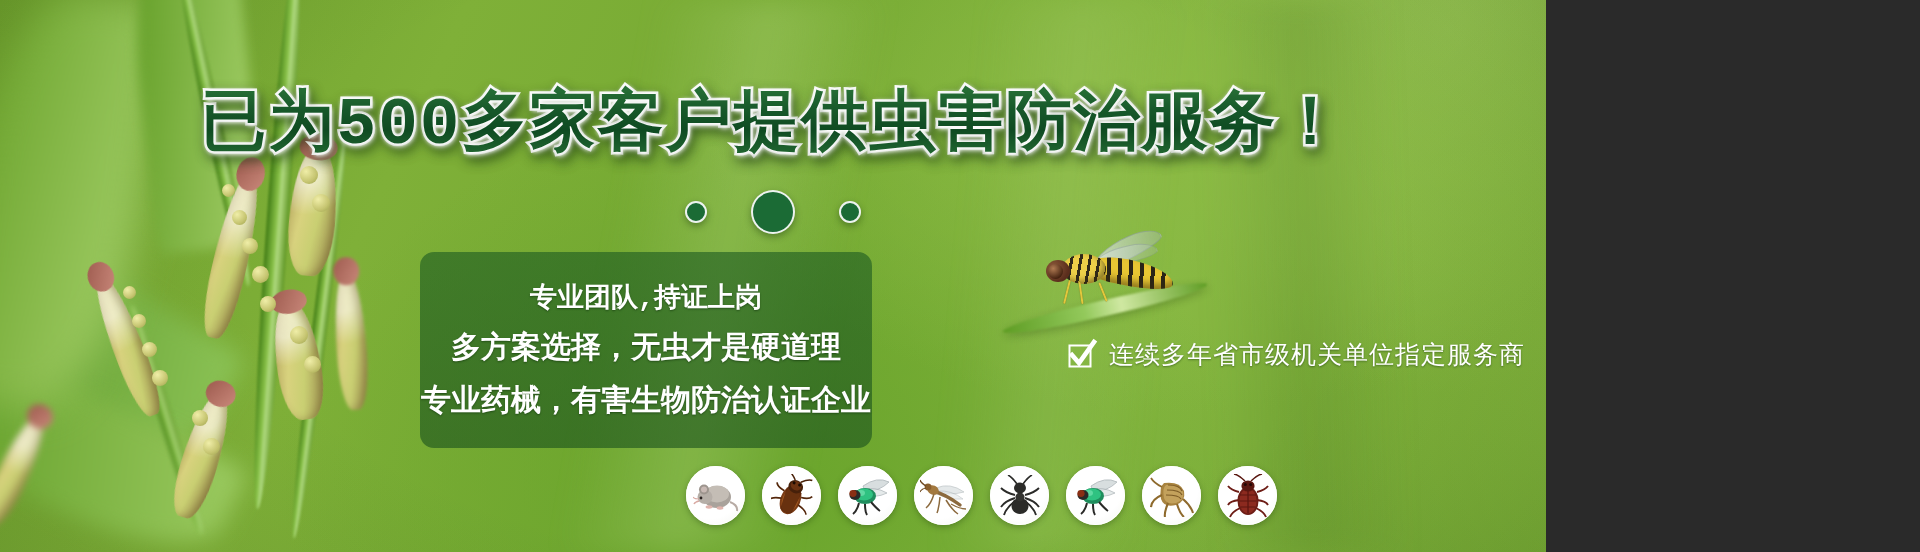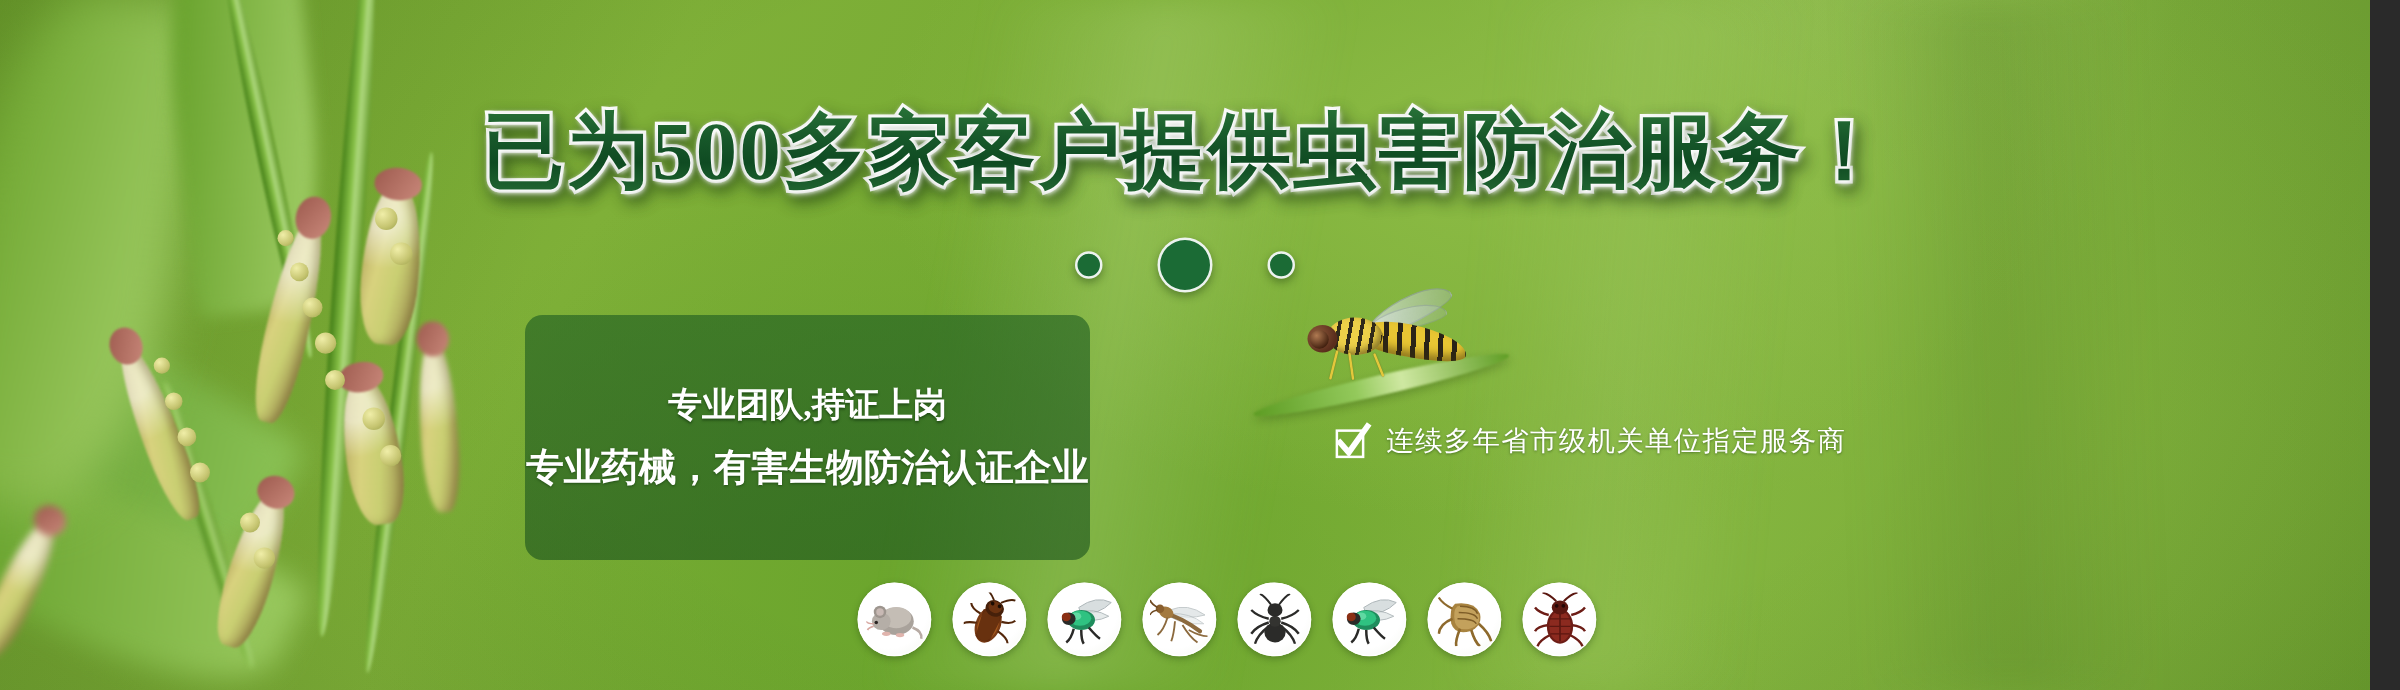--- a/index.html
+++ b/index.html
@@ -1,24 +1,24 @@
 <!DOCTYPE html>
 <html><head>
 <meta charset="utf-8">
 <title>Pest Control Banner</title>
 <style>
   * { margin:0; padding:0; box-sizing:border-box; }
   html,body { background:#2a2a2a; }
 
   .banner {
     position:relative;
-    width:1896px;
+    width:1546px;
     height:552px;
     overflow:hidden;
-    font-family:Liberation Serif, serif;
+    font-family:Liberation Mono, monospace;
     background:#0f766e;
   }
 
   
   .bg-base {
     position:absolute; inset:0;
     background:
       radial-gradient(ellipse 680px 420px at 1180px 120px, #8cbb45 0%, rgba(140,187,69,0) 70%),
       radial-gradient(ellipse 520px 560px at 1620px 330px, #81b23c 0%, rgba(129,178,60,0) 72%),
       radial-gradient(ellipse 640px 500px at 760px 480px, #6aa52c 0%, rgba(106,165,44,0) 75%),
@@ -208,21 +208,21 @@
 
   
   .checklist {
     position:absolute; left:1068px; top:338px;
     display:flex; flex-direction:column; gap:26px;
   }
   .check-item { display:flex; align-items:center; gap:14px; }
   .check-box { width:27px; height:27px; flex:0 0 auto; position:relative; }
   .check-box svg { display:block; overflow:visible; }
   .check-label {
-    color:#ffffff; font-size:22px; font-weight:normal;
+    color:#ffffff; font-size:25px; font-weight:normal;
     white-space:nowrap; letter-spacing:1px;
     text-shadow:0 1px 2px rgba(10,40,8,0.45);
   }
 
   
   .pest-row {
     position:absolute; left:686px; top:466px;
     display:flex; gap:17px;
   }
   .pest-circle {
@@ -314,20 +314,21 @@
     <span class="hf-leg l1"></span>
     <span class="hf-leg l2"></span>
     <span class="hf-leg l3"></span>
     <span class="hf-head">
       <span class="hf-eye"></span>
     </span>
   </div>
 
   <div class="slogan-panel">
     <div class="slogan-line l1">专业团队,持证上岗</div>
+    <div class="slogan-line l2">多方案选择，无虫才是硬道理</div>
     <div class="slogan-line l3">专业药械，有害生物防治认证企业</div>
   </div>
 
   <div class="checklist">
 
     <div class="check-item">
       <span class="check-box">
         <svg width="27" height="27" viewBox="0 0 27 27">
           <rect x="1.5" y="4.5" width="21" height="21" fill="none" stroke="#ffffff" stroke-width="2"></rect>
           <path d="M4 14 L11 22 L26 1" fill="none" stroke="#ffffff" stroke-width="4.6" stroke-linecap="square"></path>

